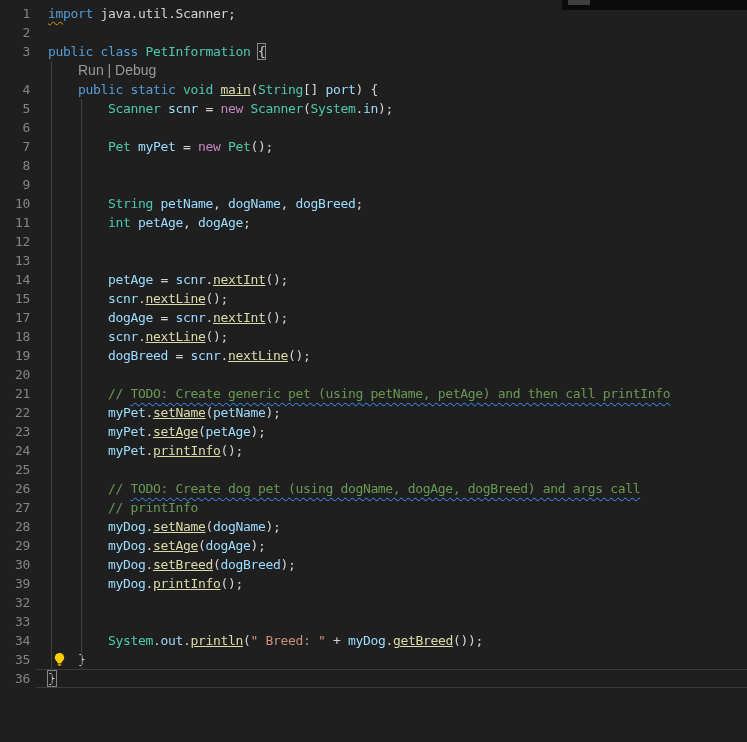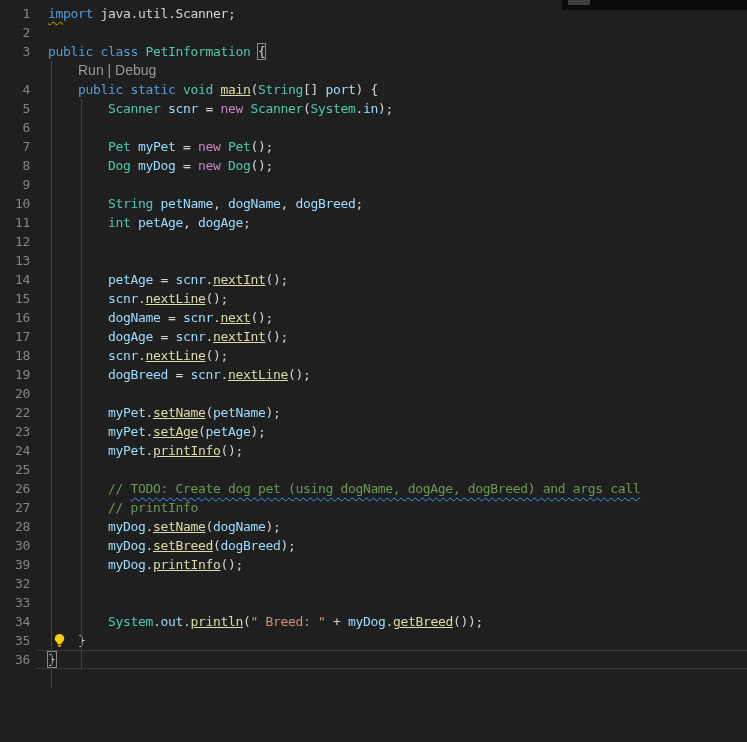--- a/index.html
+++ b/index.html
@@ -42,40 +42,41 @@
 <div class="editor">
   <div class="code-area">
       <div class="row"><span class="ln">1</span><span class="code"><span class="tk-kw sq-warn">im</span><span class="tk-kw">port</span><span class="tk-fg"> java.util.Scanner;</span></span></div>
       <div class="row"><span class="ln">2</span><span class="code"></span></div>
       <div class="row"><span class="ln">3</span><span class="code"><span class="tk-kw">public </span><span class="tk-kw">class </span><span class="tk-type">PetInformation</span><span class="tk-fg"> </span><span class="tk-fg bracket-box">{</span></span></div>
       <div class="row"><span class="ln"></span><span class="code lens"><span class="lens-link">Run</span><span class="lens-sep"> | </span><span class="lens-link">Debug</span></span></div>
       <div class="row"><span class="ln">4</span><span class="code">    <span class="tk-kw">public </span><span class="tk-kw">static </span><span class="tk-type">void </span><span class="tk-func">main</span><span class="tk-fg">(</span><span class="tk-type">String</span><span class="tk-fg">[] </span><span class="tk-var">port</span><span class="tk-fg">) {</span></span></div>
       <div class="row"><span class="ln">5</span><span class="code">        <span class="tk-type">Scanner </span><span class="tk-var">scnr</span><span class="tk-fg"> = </span><span class="tk-new">new </span><span class="tk-type">Scanner</span><span class="tk-fg">(</span><span class="tk-type">System</span><span class="tk-fg">.</span><span class="tk-var">in</span><span class="tk-fg">);</span></span></div>
       <div class="row"><span class="ln">6</span><span class="code"></span></div>
       <div class="row"><span class="ln">7</span><span class="code">        <span class="tk-type">Pet </span><span class="tk-var">myPet</span><span class="tk-fg"> = </span><span class="tk-new">new </span><span class="tk-type">Pet</span><span class="tk-fg">();</span></span></div>
-      <div class="row"><span class="ln">8</span><span class="code">        <span class="tk-type">Dog </span><span class="tk-var">myDog</span><span class="tk-fg"> = </span><span class="tk-new">new </span><span class="tk-type">Dog</span><span class="tk-fg">();</span></span></div>
+      <div class="row"><span class="ln">8</span></div>
       <div class="row"><span class="ln">9</span><span class="code"></span></div>
       <div class="row"><span class="ln">10</span><span class="code">        <span class="tk-type">String </span><span class="tk-var">petName</span><span class="tk-fg">, </span><span class="tk-var">dogName</span><span class="tk-fg">, </span><span class="tk-var">dogBreed</span><span class="tk-fg">;</span></span></div>
       <div class="row"><span class="ln">11</span><span class="code">        <span class="tk-type">int </span><span class="tk-var">petAge</span><span class="tk-fg">, </span><span class="tk-var">dogAge</span><span class="tk-fg">;</span></span></div>
       <div class="row"><span class="ln">12</span><span class="code"></span></div>
       <div class="row"><span class="ln">13</span></div>
       <div class="row"><span class="ln">14</span><span class="code">        <span class="tk-var">petAge</span><span class="tk-fg"> = </span><span class="tk-var">scnr</span><span class="tk-fg">.</span><span class="tk-func">nextInt</span><span class="tk-fg">();</span></span></div>
       <div class="row"><span class="ln">15</span><span class="code">        <span class="tk-var">scnr</span><span class="tk-fg">.</span><span class="tk-func">nextLine</span><span class="tk-fg">();</span></span></div>
-      <div class="row"><span class="ln">16</span><span class="code">        <span class="tk-var">dogName</span><span class="tk-fg"> = </span><span class="tk-var">scnr</span><span class="tk-fg">.</span><span class="tk-func">next</span><span class="tk-fg">();</span></span></div>
       <div class="row"><span class="ln">17</span><span class="code">        <span class="tk-var">dogAge</span><span class="tk-fg"> = </span><span class="tk-var">scnr</span><span class="tk-fg">.</span><span class="tk-func">nextInt</span><span class="tk-fg">();</span></span></div>
       <div class="row"><span class="ln">18</span><span class="code">        <span class="tk-var">scnr</span><span class="tk-fg">.</span><span class="tk-func">nextLine</span><span class="tk-fg">();</span></span></div>
       <div class="row"><span class="ln">19</span><span class="code">        <span class="tk-var">dogBreed</span><span class="tk-fg"> = </span><span class="tk-var">scnr</span><span class="tk-fg">.</span><span class="tk-func">nextLine</span><span class="tk-fg">();</span></span></div>
       <div class="row"><span class="ln">20</span><span class="code"></span></div>
+      <div class="row"><span class="ln">21</span><span class="code">        <span class="tk-comment">// </span><span class="tk-comment sq-info">TODO: Create generic pet (using petName, petAge) and then call printInfo</span></span></div>
       <div class="row"><span class="ln">22</span><span class="code">        <span class="tk-var">myPet</span><span class="tk-fg">.</span><span class="tk-func">setName</span><span class="tk-fg">(</span><span class="tk-var">petName</span><span class="tk-fg">);</span></span></div>
       <div class="row"><span class="ln">23</span><span class="code">        <span class="tk-var">myPet</span><span class="tk-fg">.</span><span class="tk-func">setAge</span><span class="tk-fg">(</span><span class="tk-var">petAge</span><span class="tk-fg">);</span></span></div>
       <div class="row"><span class="ln">24</span><span class="code">        <span class="tk-var">myPet</span><span class="tk-fg">.</span><span class="tk-func">printInfo</span><span class="tk-fg">();</span></span></div>
       <div class="row"><span class="ln">25</span><span class="code"></span></div>
       <div class="row"><span class="ln">26</span><span class="code">        <span class="tk-comment">// </span><span class="tk-comment sq-info">TODO: Create dog pet (using dogName, dogAge, dogBreed) and args call</span></span></div>
       <div class="row"><span class="ln">27</span><span class="code">        <span class="tk-comment">// printInfo</span></span></div>
       <div class="row"><span class="ln">28</span><span class="code">        <span class="tk-var">myDog</span><span class="tk-fg">.</span><span class="tk-func">setName</span><span class="tk-fg">(</span><span class="tk-var">dogName</span><span class="tk-fg">);</span></span></div>
+      <div class="row"><span class="ln">29</span><span class="code">        <span class="tk-var">myDog</span><span class="tk-fg">.</span><span class="tk-func">setAge</span><span class="tk-fg">(</span><span class="tk-var">dogAge</span><span class="tk-fg">);</span></span></div>
       <div class="row"><span class="ln">30</span><span class="code">        <span class="tk-var">myDog</span><span class="tk-fg">.</span><span class="tk-func">setBreed</span><span class="tk-fg">(</span><span class="tk-var">dogBreed</span><span class="tk-fg">);</span></span></div>
       <div class="row"><span class="ln">39</span><span class="code">        <span class="tk-var">myDog</span><span class="tk-fg">.</span><span class="tk-func">printInfo</span><span class="tk-fg">();</span></span></div>
       <div class="row"><span class="ln">32</span><span class="code"></span></div>
       <div class="row"><span class="ln">33</span></div>
       <div class="row"><span class="ln">34</span><span class="code">        <span class="tk-type">System</span><span class="tk-fg">.</span><span class="tk-var">out</span><span class="tk-fg">.</span><span class="tk-func">println</span><span class="tk-fg">(</span><span class="tk-str">" Breed: "</span><span class="tk-fg"> + </span><span class="tk-var">myDog</span><span class="tk-fg">.</span><span class="tk-func">getBreed</span><span class="tk-fg">());</span></span></div>
       <div class="row"><span class="ln">35</span><span class="code">    <span class="tk-fg">}</span></span><span class="lightbulb"><svg width="15" height="15" viewBox="0 0 16 16">
             <path fill="#ffcc00" d="M8 1a5 5 0 0 0-3.1 8.9c.55.45.95 1.05 1.05 1.7h4.1c.1-.65.5-1.25 1.05-1.7A5 5 0 0 0 8 1z"></path>
             <rect x="5.9" y="12.3" width="4.2" height="1.2" rx="0.5" fill="#d9a800"></rect>
             <rect x="6.5" y="13.9" width="3" height="1.1" rx="0.5" fill="#d9a800"></rect>
           </svg></span></div>

